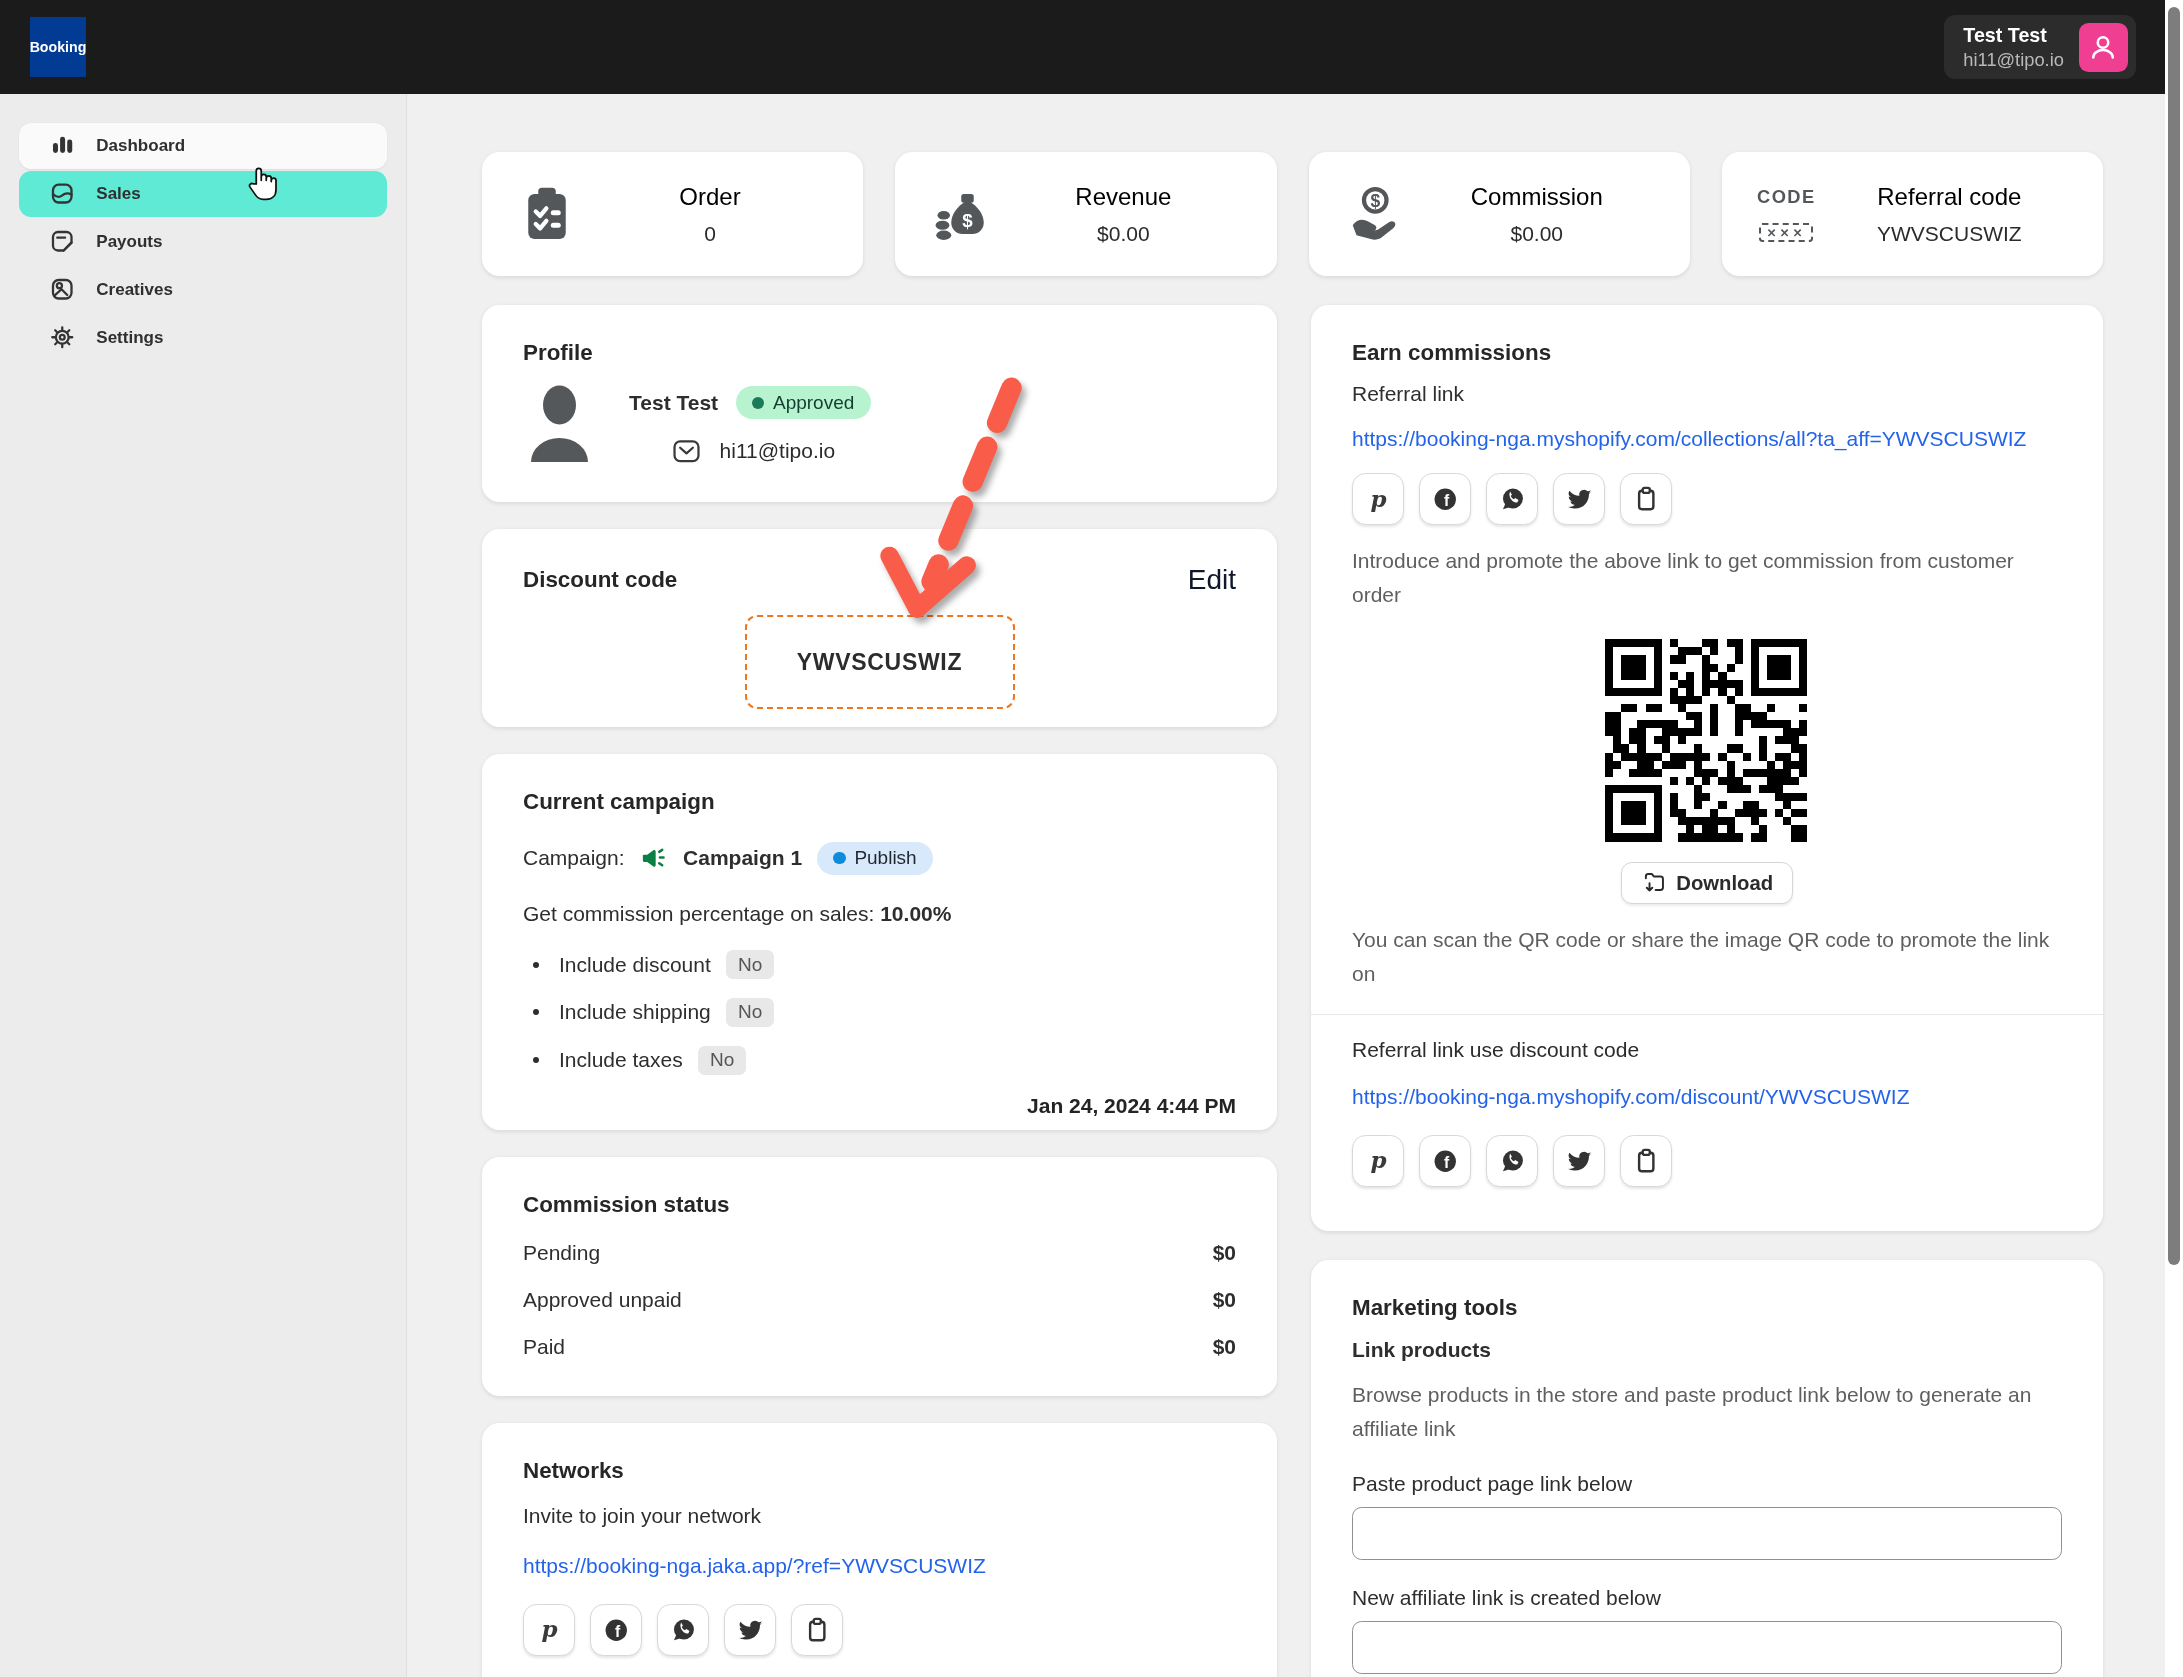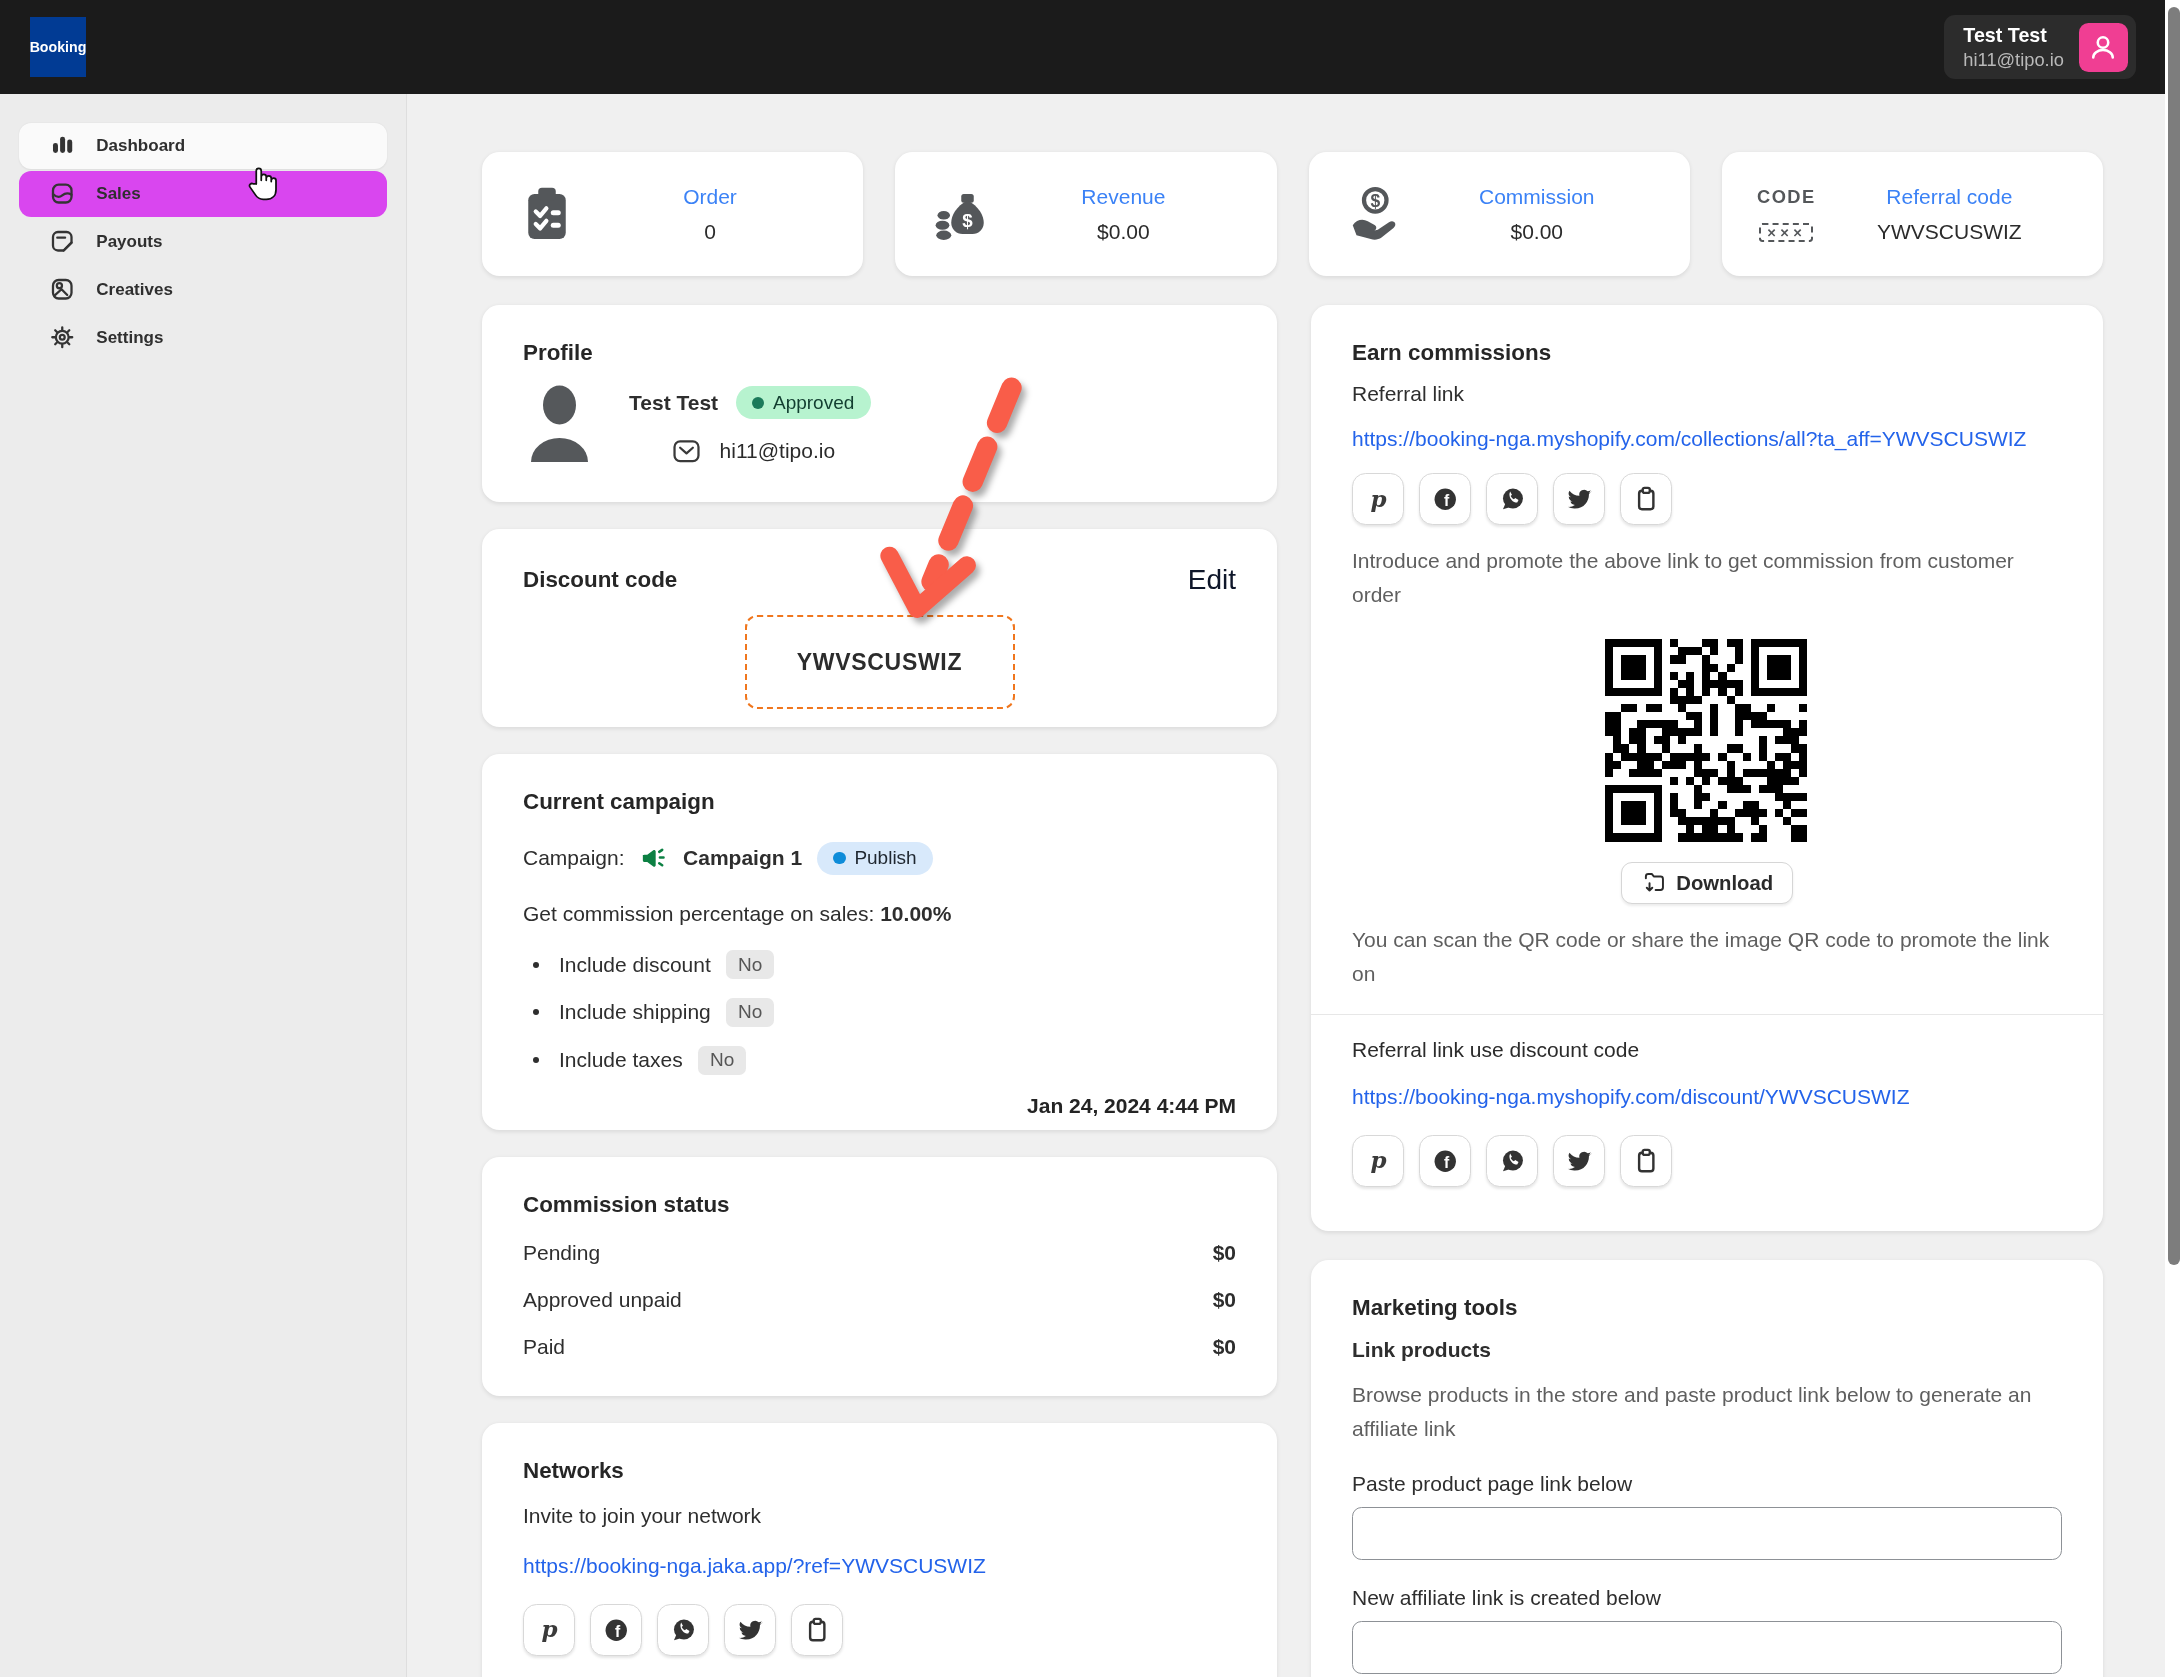--- a/index.html
+++ b/index.html
@@ -19,30 +19,30 @@
           display:flex;align-items:center;justify-content:center;}
   
   .scrollbar{position:absolute;top:0;right:0;width:17.6px;height:100%;background:#ffffff;z-index:20;}
   .scrollbar .thumb{position:absolute;left:2.7px;top:6.8px;width:11.5px;height:1258px;background:#7d7d7d;border-radius:6.1px;}
   
   .sidebar{position:absolute;left:0;top:94px;bottom:0;width:407px;background:#ececec;
            border-right:1.4px solid #dedede;box-sizing:border-box;padding:28.5px 19px;}
   .nav-item{display:flex;align-items:center;gap:20.3px;height:46px;padding-left:28.5px;border-radius:12.2px;
             font-size:17px;font-weight:600;color:#2f2f2f;margin-bottom:2px;cursor:pointer;}
   .nav-item.active{background:#fafafa;box-shadow:0 0.7px 2px rgba(0,0,0,.07);}
-  .nav-item.hovered{background:#d946ef;}
+  .nav-item.hovered{background:#5eead4;}
   .nav-icon{width:28.5px;height:28.5px;flex:0 0 auto;}
   
   .content{position:absolute;left:408px;top:94px;right:17.6px;bottom:0;box-sizing:border-box;
            padding:58px 62px 0 74px;overflow:hidden;}
   .stats-row{display:flex;gap:32px;margin-bottom:29px;}
   .stat-card{flex:1 1 0;height:124px;background:#fff;border-radius:17.6px;box-shadow:0 1.4px 4.1px rgba(0,0,0,.09);
              display:flex;align-items:center;padding:0 20.3px 0 35px;box-sizing:border-box;}
   .stat-text{flex:1;text-align:center;}
-  .stat-label{font-size:21px;font-weight:500;color:#3b82f6;}
+  .stat-label{font-size:24px;font-weight:500;color:#000000;}
   .stat-value{font-size:21px;font-weight:400;margin-top:11px;color:#2b2b2b;}
   .code-icon{display:flex;flex-direction:column;align-items:center;gap:15px;color:#54575a;}
   .code-word{font-size:18.3px;font-weight:800;letter-spacing:1.4px;}
   .code-box{border:2px dashed #54575a;border-radius:3.4px;padding:0.7px 5.4px;font-size:11.5px;font-weight:800;letter-spacing:3.4px;}
   .cols{display:flex;gap:34px;align-items:flex-start;}
   .col-left{width:795px;display:flex;flex-direction:column;gap:27px;}
   .col-right{width:792px;display:flex;flex-direction:column;gap:28.5px;}
   .card{background:#fff;border-radius:17.6px;box-shadow:0 1.4px 4.1px rgba(0,0,0,.09);
         padding:35px 41px;box-sizing:border-box;overflow:hidden;}
   .card h2{margin:0;font-size:22.4px;font-weight:700;color:#262626;}

